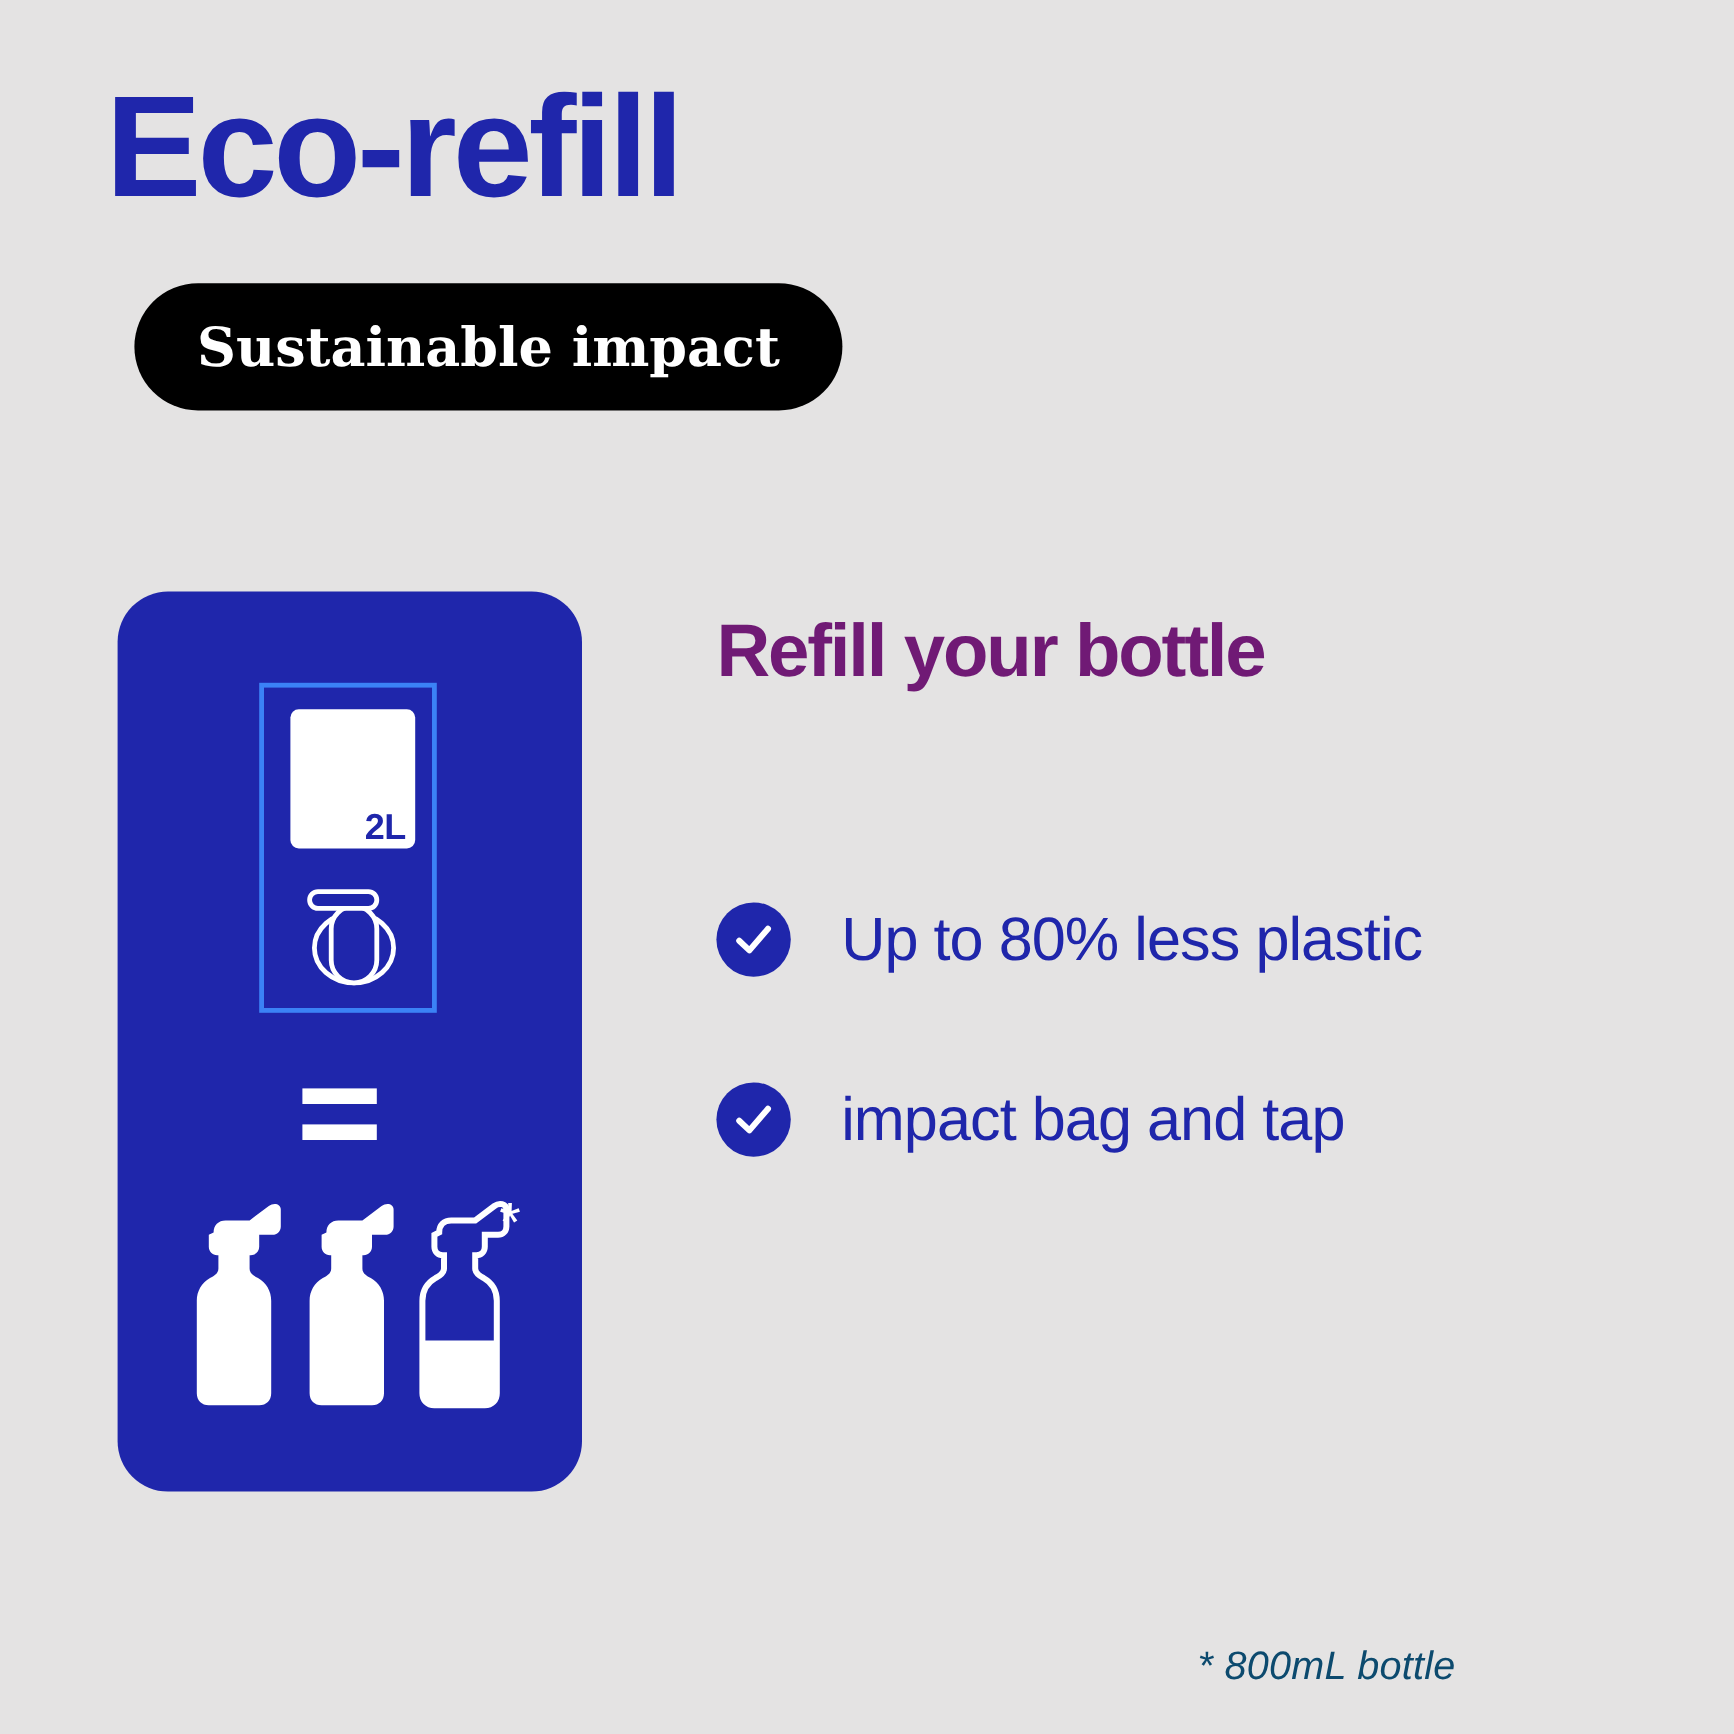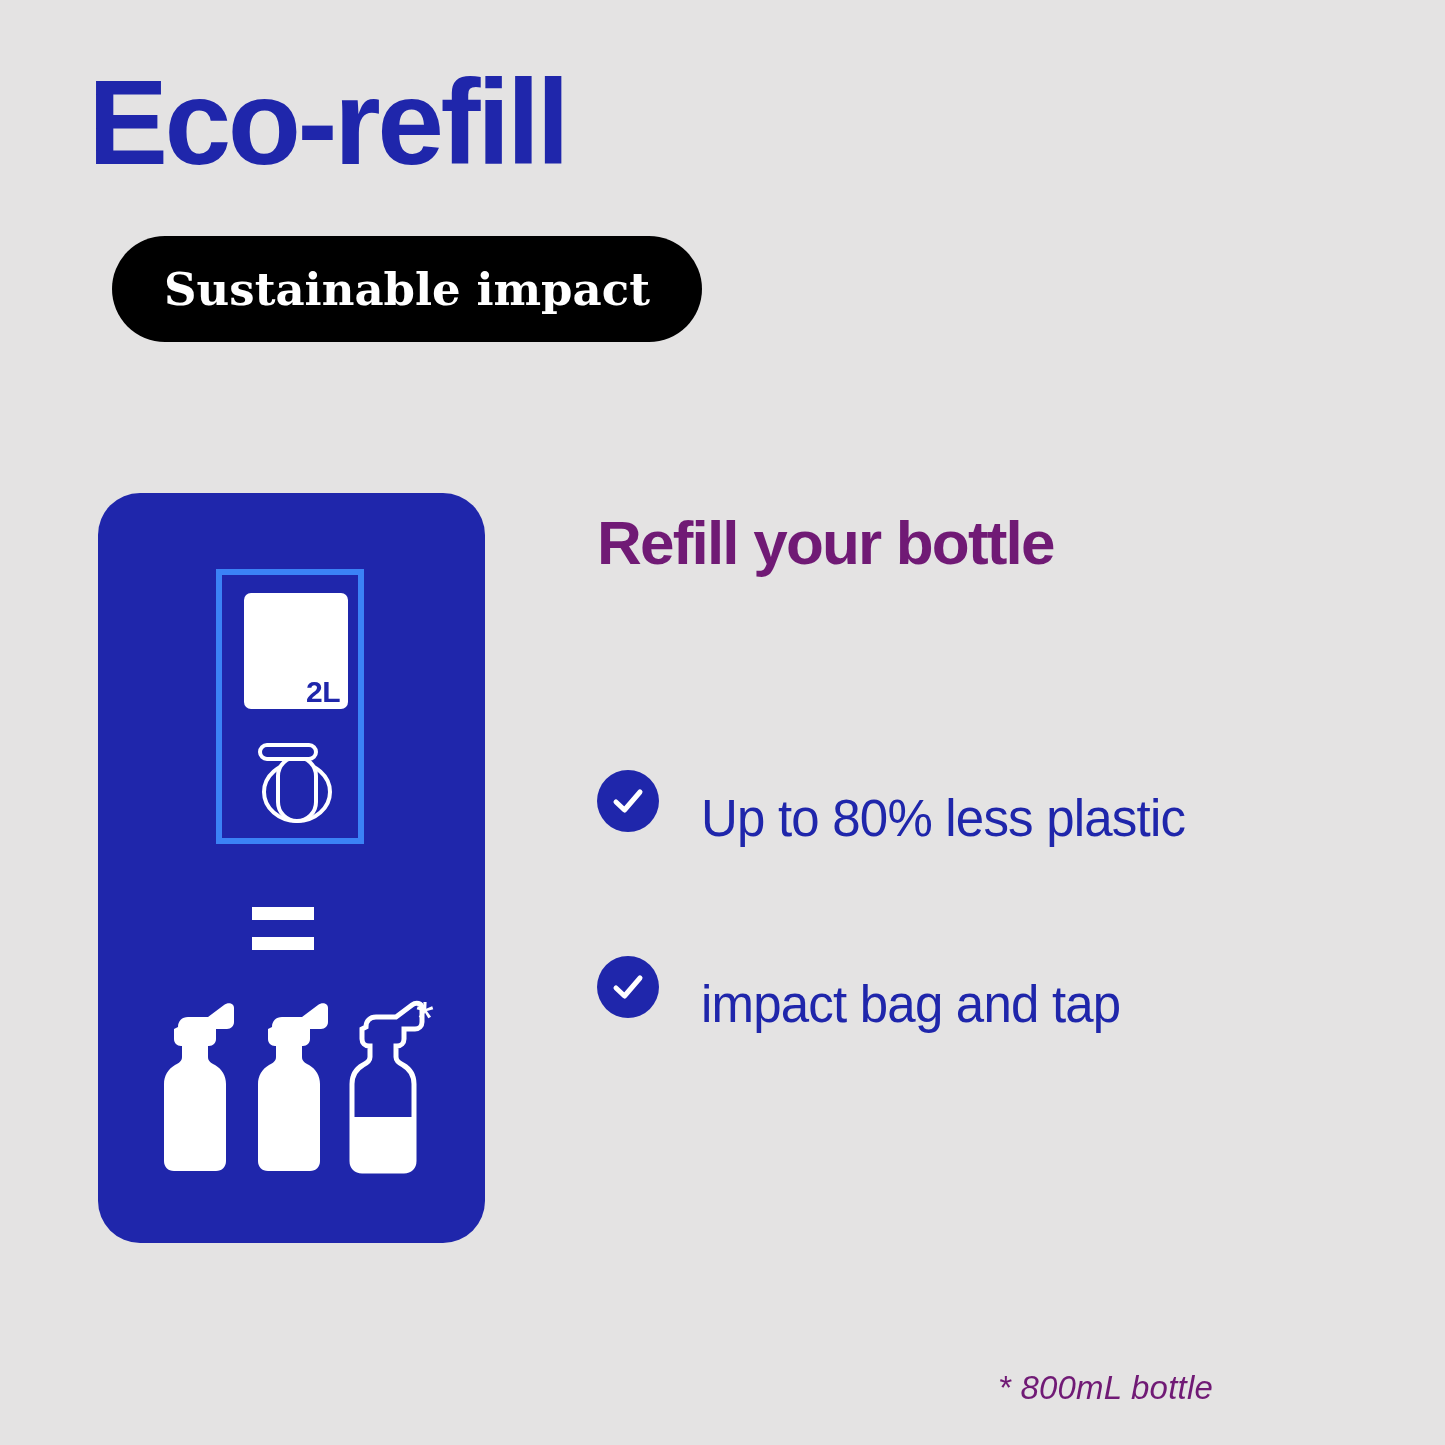--- a/index.html
+++ b/index.html
@@ -69,21 +69,21 @@
     border-radius: 42px;
   }
 
   
   .box-outline {
     position: absolute;
     left: 118px;
     top: 76px;
     width: 148px;
     height: 275px;
-    border: 6px solid #3b82f6;
+    border: 4px solid #3b82f6;
     box-sizing: border-box;
   }
   .box-label {
     position: absolute;
     left: 22px;
     top: 18px;
     width: 104px;
     height: 116px;
     background: #ffffff;
     border-radius: 7px;
@@ -186,33 +186,33 @@
     justify-content: center;
   }
   .bullet-text {
     margin-left: 42px;
     color: #1f26ab;
     font-size: 51px;
     line-height: 1.30;
     font-weight: 400;
     letter-spacing: -0.8px;
   }
-  .bullet-text .line { display: block; white-space: nowrap; margin-top: 36px; }
+  .bullet-text .line { display: block; white-space: nowrap; }
   .bullet-text sup {
     font-size: 0.52em;
     vertical-align: super;
     line-height: 0;
   }
 
   
   .footnote {
     position: absolute;
     right: 40px;
     bottom: 38px;
-    color: #701a75;
+    color: #0c4a6e;
     font-size: 33px;
     font-style: italic;
     letter-spacing: 0.2px;
     white-space: nowrap;
   }
 </style>
 </head>
 <body>
 
 <div id="page">

